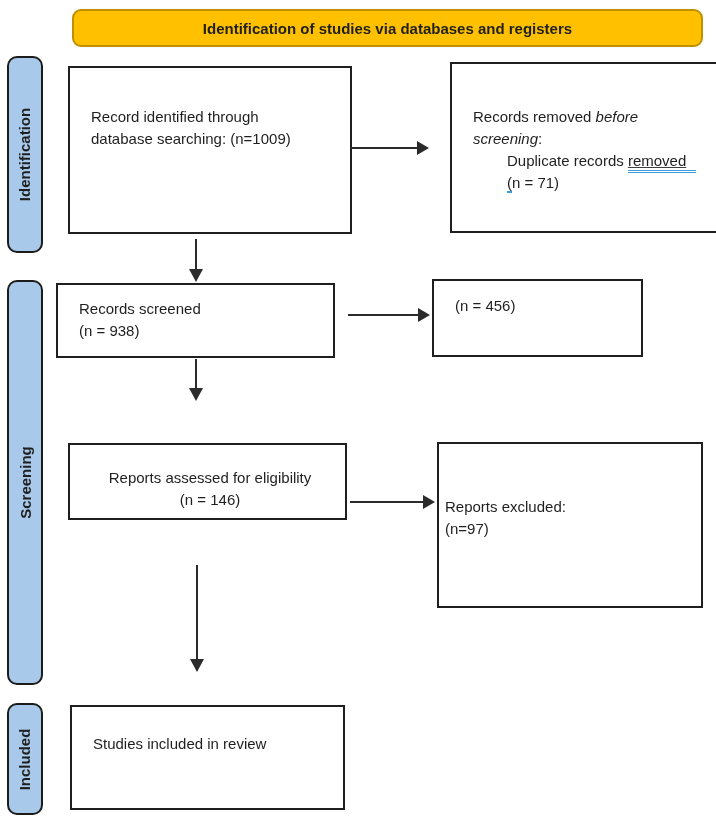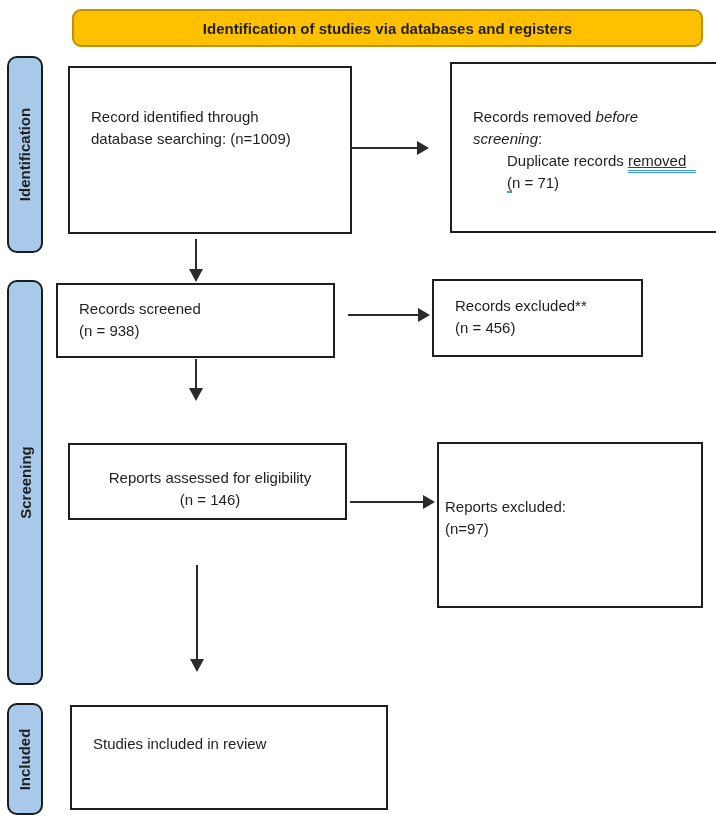--- a/index.html
+++ b/index.html
@@ -54,21 +54,21 @@
     border: 2px solid var(--box-border, #1F1F1F);
     font-size: 15px;
     line-height: 22px;
   }
   .box-identified { left: 68px;  top: 66px;  width: 284px; height: 168px; padding: 38px 16px 0 21px; }
   .box-removed    { left: 450px; top: 62px;  width: 275px; height: 171px; padding: 42px 10px 0 21px; }
   .box-screened   { left: 56px;  top: 283px; width: 279px; height: 75px;  padding: 13px 16px 0 21px; }
   .box-excluded2  { left: 432px; top: 279px; width: 211px; height: 78px;  padding: 14px 10px 0 21px; }
   .box-assessed   { left: 68px;  top: 443px; width: 279px; height: 77px;  padding: 22px 16px 0 21px; text-align: center; }
   .box-excluded3  { left: 437px; top: 442px; width: 266px; height: 166px; padding: 52px 10px 0 6px; }
-  .box-included   { left: 70px;  top: 705px; width: 318px; height: 105px; padding: 26px 16px 12px 21px; }
+  .box-included   { left: 70px;  top: 705px; width: 275px; height: 105px; padding: 26px 16px 12px 21px; }
 
   .indent { padding-left: 34px; }
   .ital { font-style: italic; }
 
   
   .u-blue {
     text-decoration: underline;
     text-decoration-color: #3f3f3f;
     border-bottom: 3px double var(--grammar-underline, #3D9BD9);
     padding-right: 10px;
@@ -123,21 +123,20 @@
     <div class="indent"><span>Duplicate records </span><span class="u-blue">removed</span></div>
     <div class="indent"><span class="u-paren">(</span><span>n = 71)</span></div>
   </div>
 
   <div class="fbox box-screened">
     <div>Records screened</div>
     <div>(n = 938)</div>
   </div>
 
   <div class="fbox box-excluded2">
-    <div>Records excluded**</div>
     <div>(n = 456)</div>
   </div>
 
   <div class="fbox box-assessed">
     <div>Reports assessed for eligibility</div>
     <div>(n = 146)</div>
   </div>
 
   <div class="fbox box-excluded3">
     <div>Reports excluded:</div>

